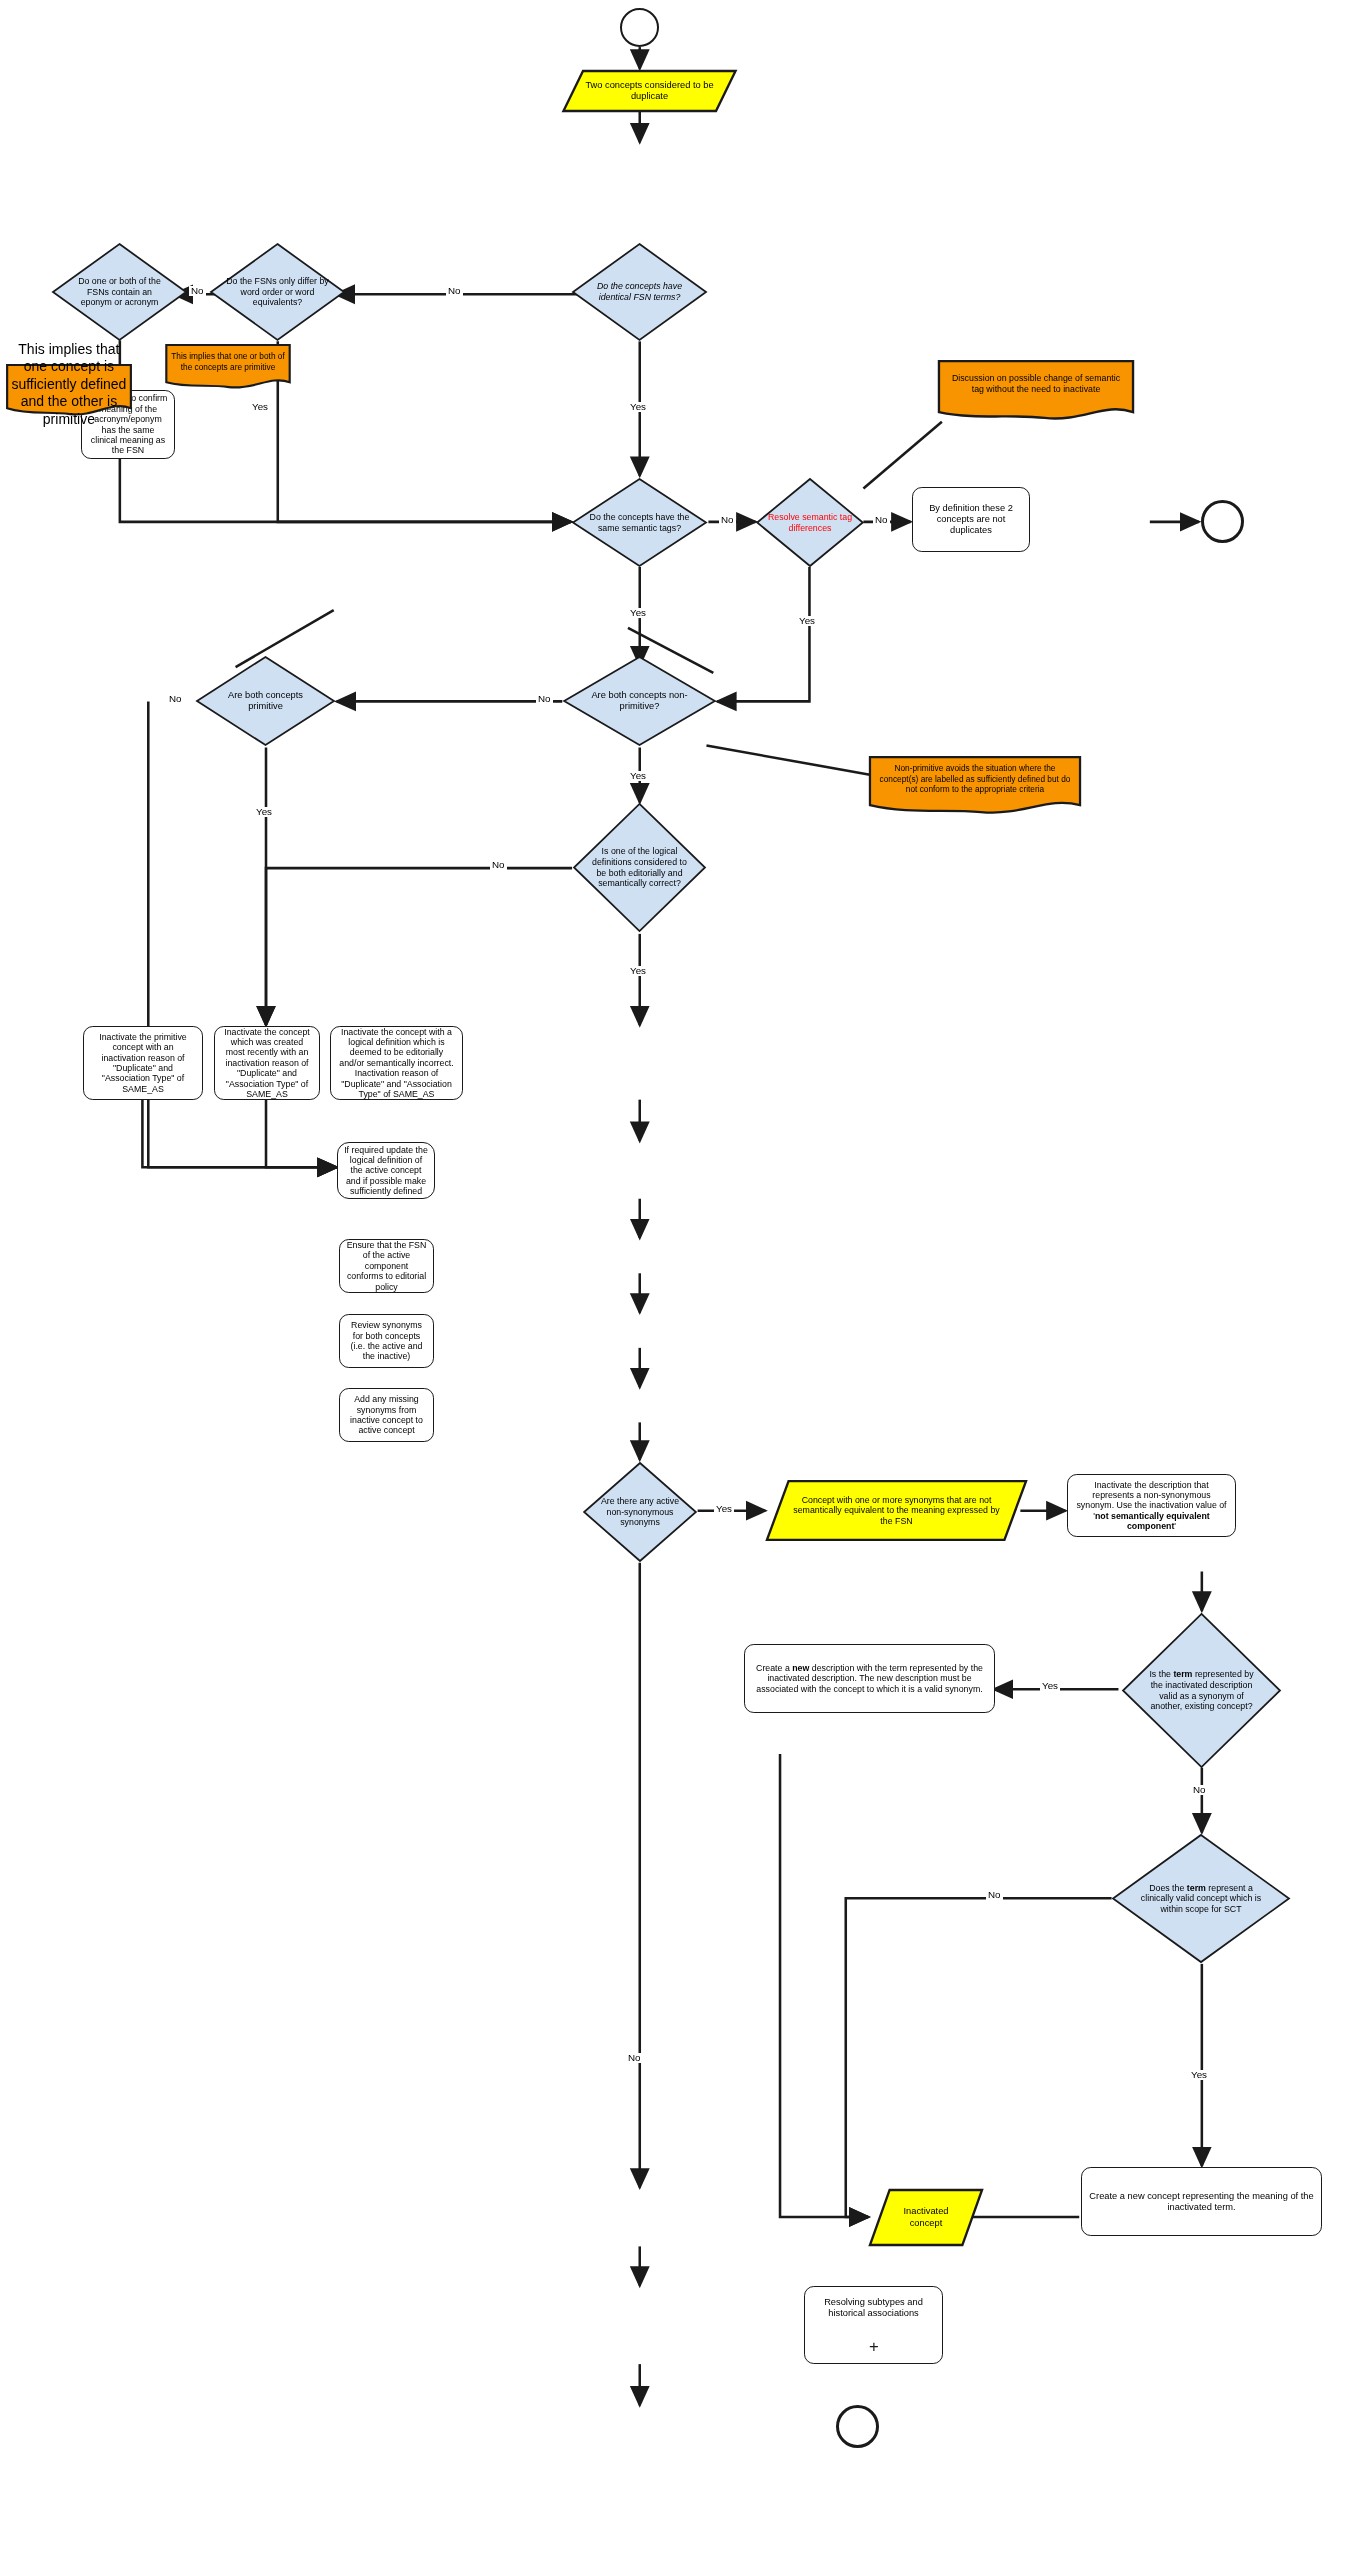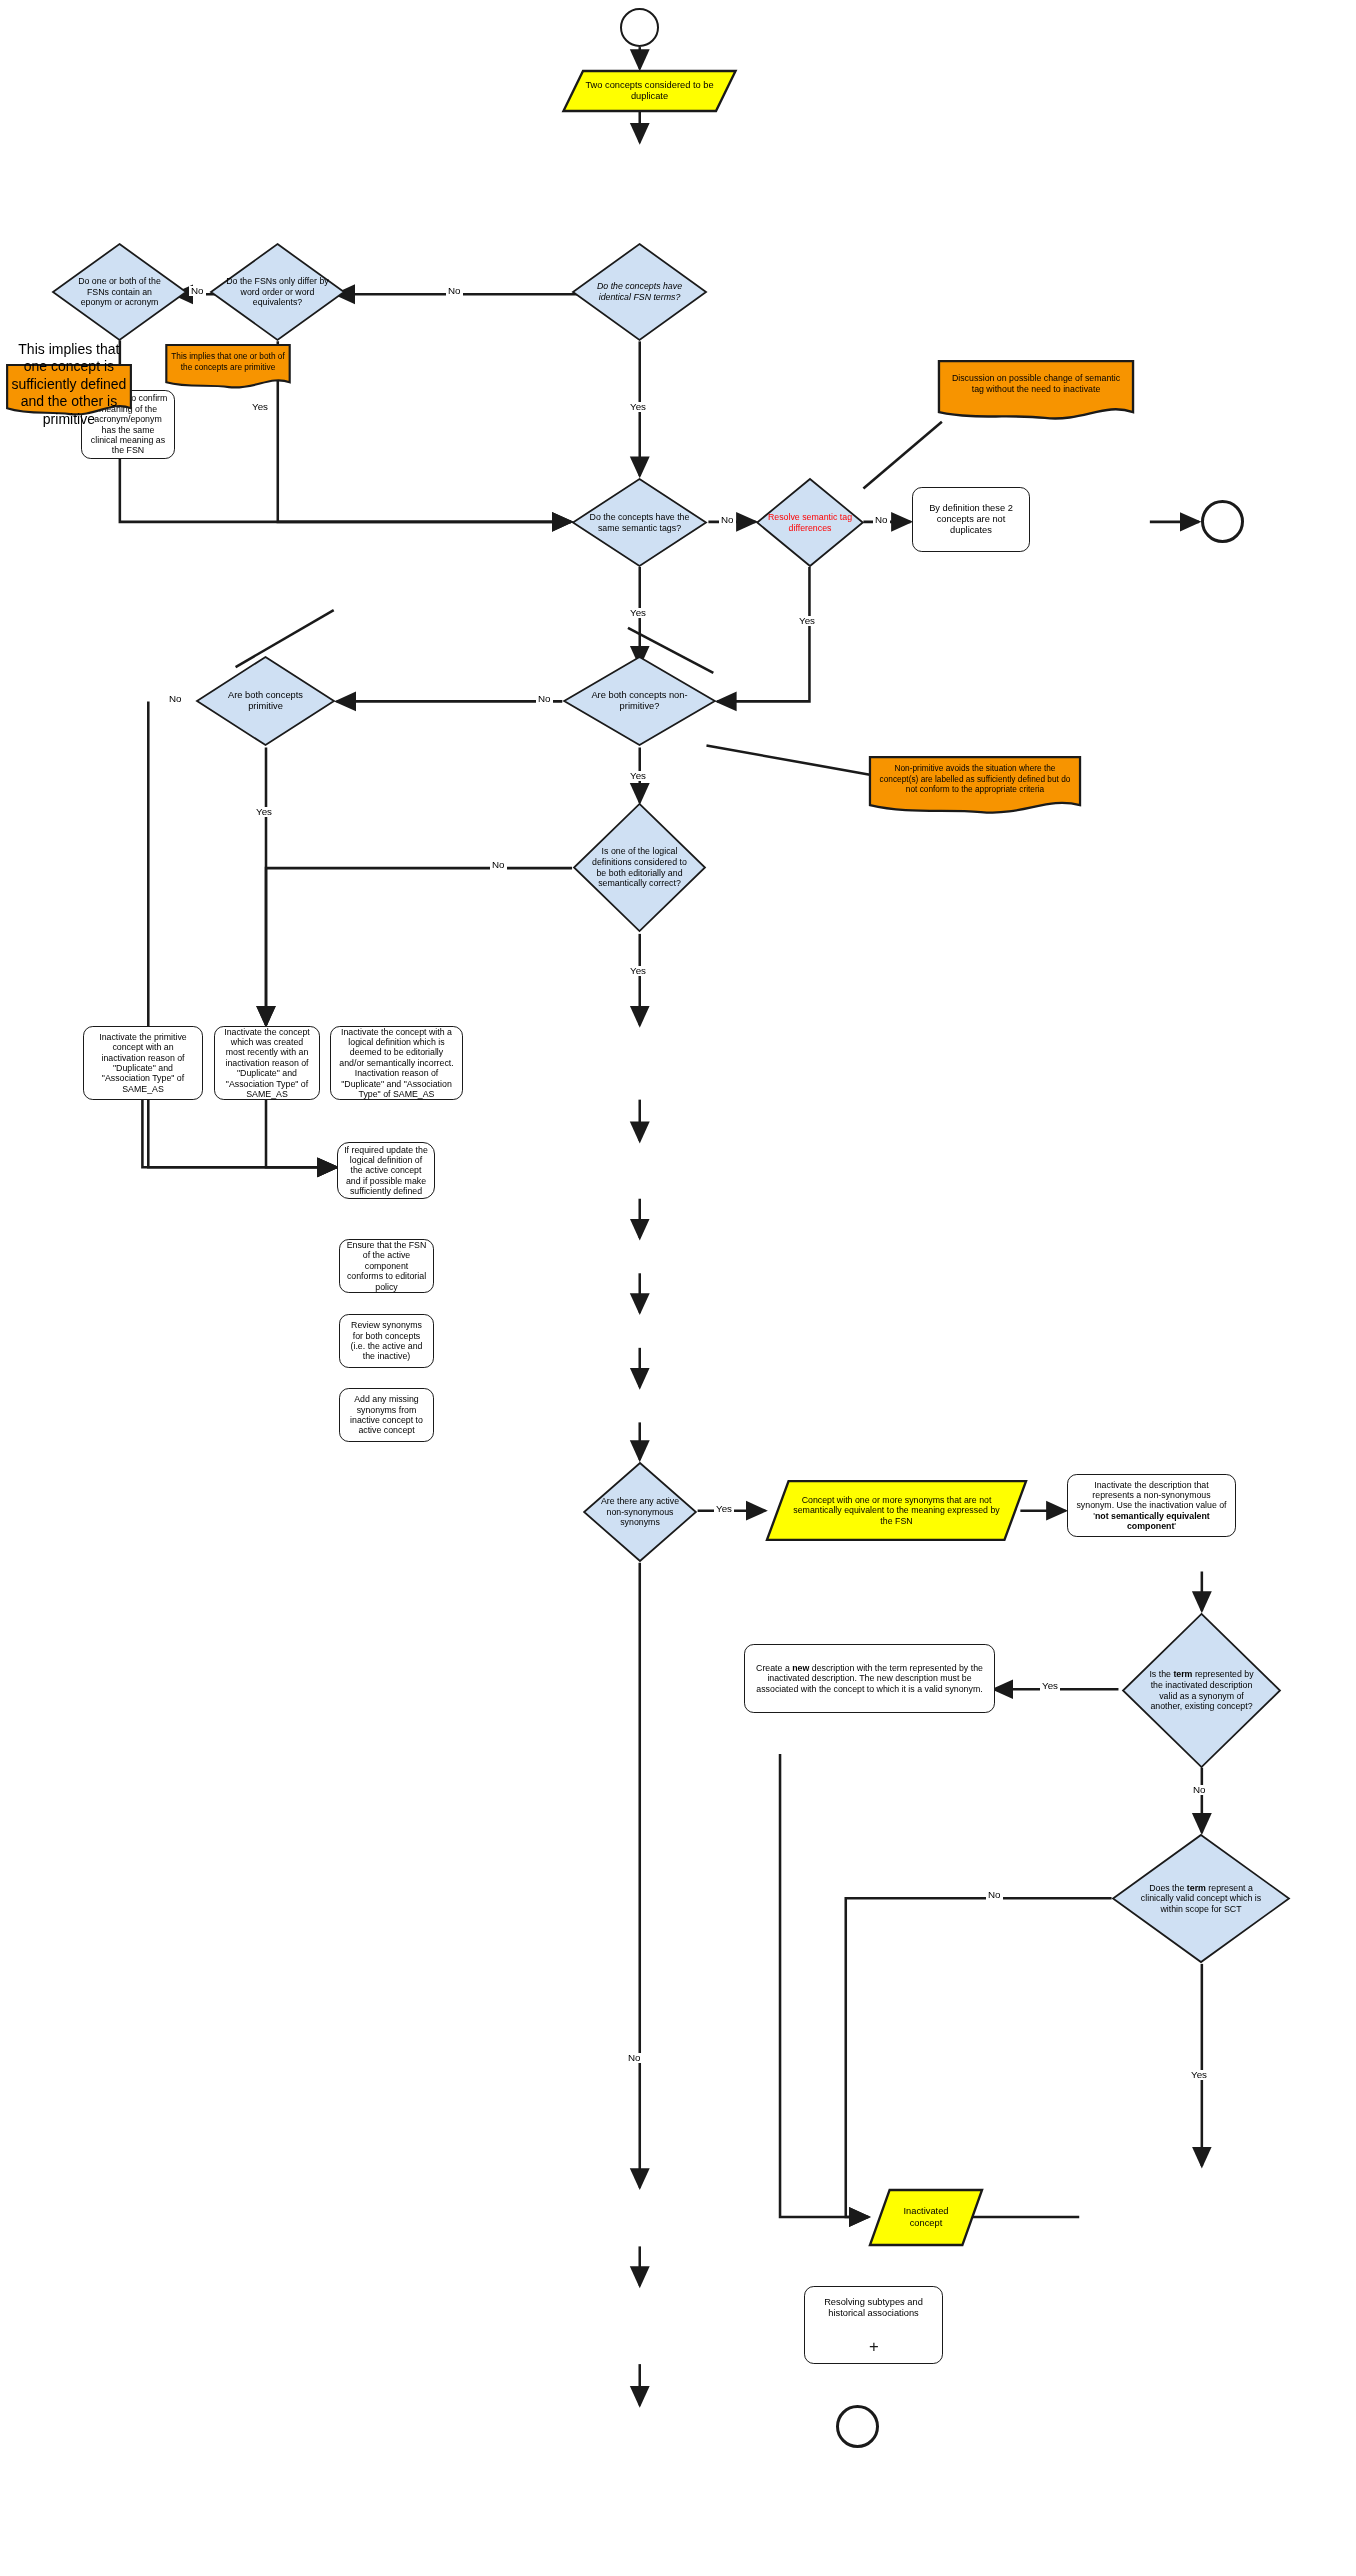--- a/index.html
+++ b/index.html
@@ -317,20 +317,23 @@
       </div>
     <div class="dia-text" style="font-size:8.8px;padding:0 23.5px;">
       <span>
         <span>Does the</span>
         <b>term</b>
         <span>represent a clinically valid concept which is within scope for SCT</span>
       </span>
     </div>
   </div>
 
+  <div class="node proc" style="left:1081px;top:2167px;width:241px;height:69px;font-size:9.3px;">
+    <span>Create a new concept representing the meaning of the inactivated term.</span>
+  </div>
 
   <div class="para" style="left:868px;top:2188px;width:116px;height:59px;">
     <svg width="116" height="59" viewBox="0 0 118 60">
         <polygon points="22,2 116,2 96,58 2,58" fill="#ffff00" stroke="#1a1a1a" stroke-width="2.4"></polygon>
       </svg>
     <div class="para-text" style="font-size:9.3px;padding:0 19.6px;">Inactivated concept</div>
   </div>
 
   <div class="node proc" style="left:804px;top:2286px;width:139px;height:78px;font-size:9.3px;align-items:flex-start;padding-top:9.8px;">
     <span>Resolving subtypes and historical associations</span>

